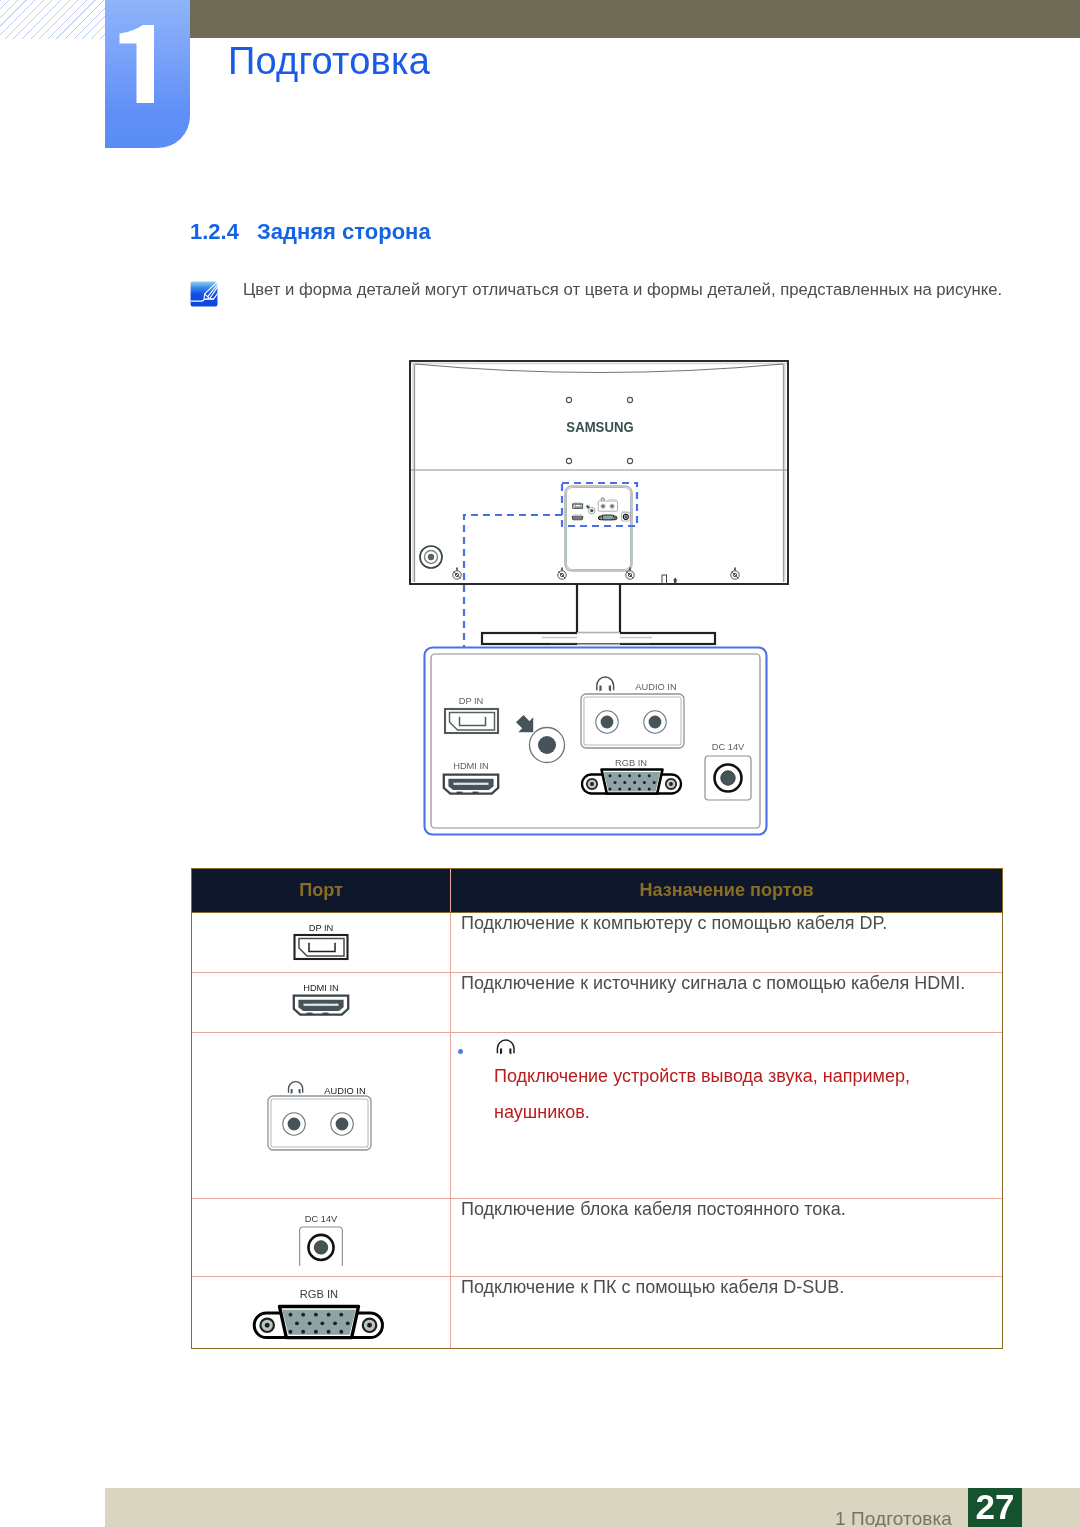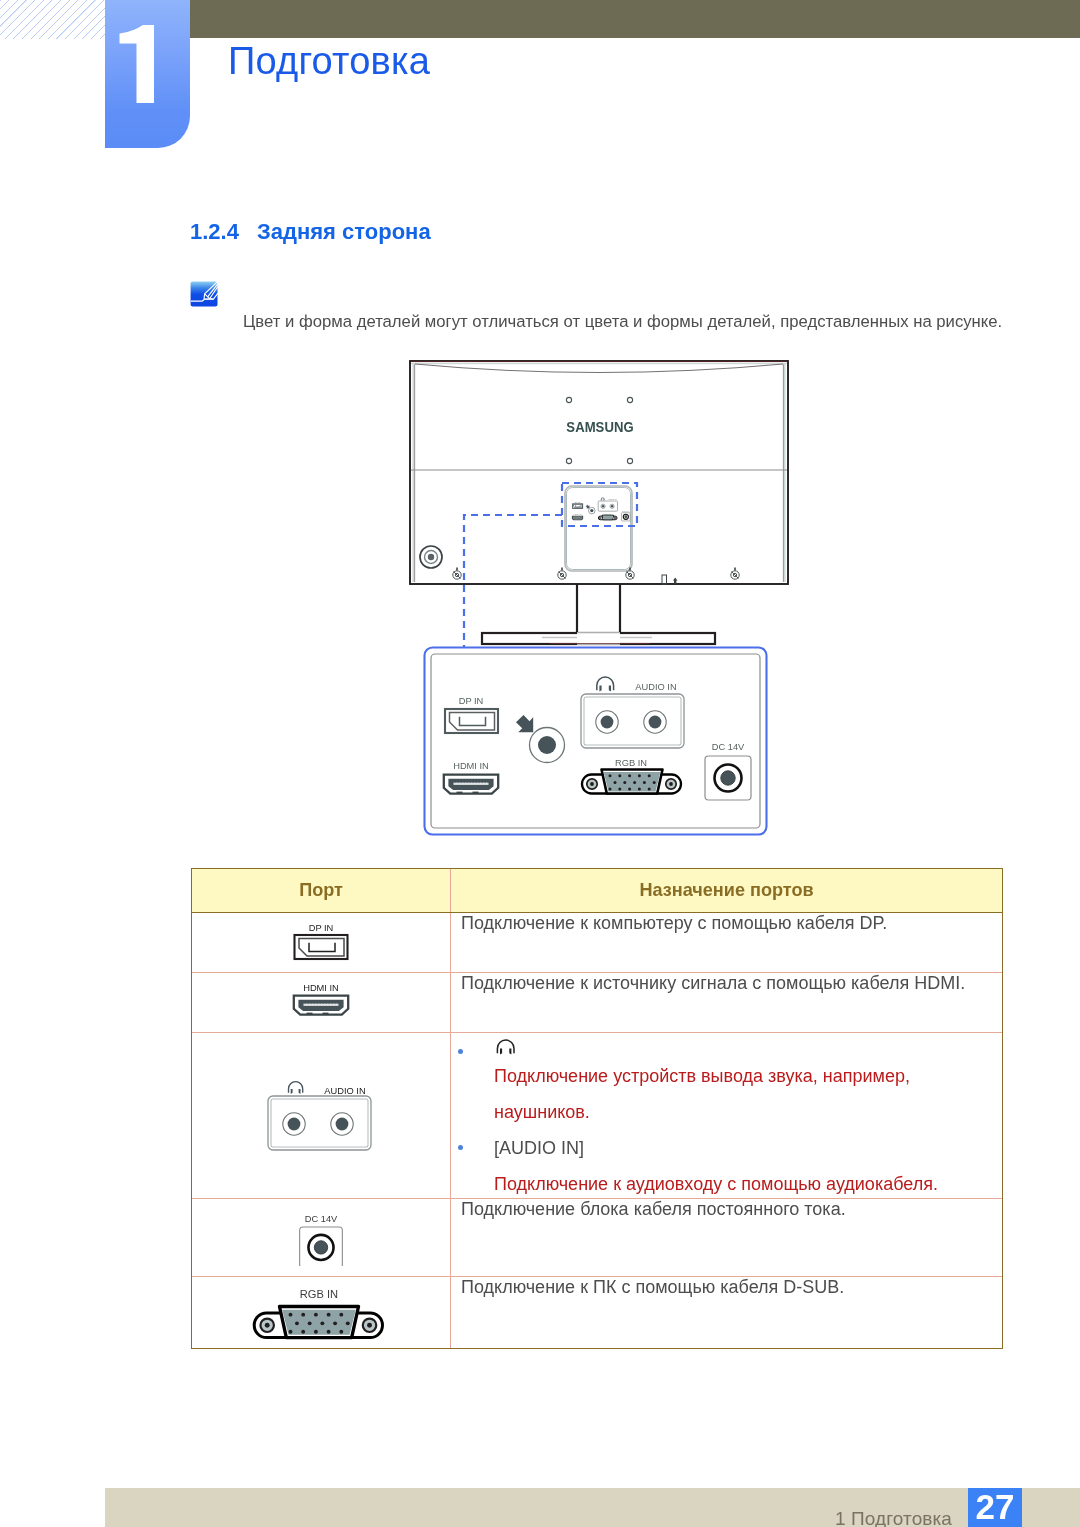--- a/index.html
+++ b/index.html
@@ -13,30 +13,30 @@
     background:linear-gradient(180deg,#8fb4fb 0%,#7ba3fa 35%,#6090f7 75%,#5b8cf6 100%);
     border-bottom-right-radius:32px;}
   #chapter-num{position:absolute;left:0;top:0;}
   #chapter-title{position:absolute;left:228px;top:40px;font-size:38px;color:#1a5ae8;letter-spacing:0.2px;}
   
   #sec-head{position:absolute;left:190px;top:219px;font-size:22px;font-weight:bold;color:#1464e6;}
   #sec-num{display:inline-block;width:67px;}
   
   #note{position:absolute;left:190px;top:281px;}
   #note-icon{position:absolute;left:0;top:0;width:28px;height:26px;}
-  #note-lines{position:absolute;left:53px;top:-4px;width:820px;font-size:16.7px;color:#4d4d4d;line-height:26px;white-space:nowrap;margin-top:32px;}
+  #note-lines{position:absolute;left:53px;top:-4px;width:820px;font-size:16.7px;color:#4d4d4d;line-height:26px;white-space:nowrap;}
   
   #monitor{position:absolute;left:400px;top:358px;}
   #callout-lines{position:absolute;left:460px;top:448px;}
   #portdetail{position:absolute;left:423px;top:646px;}
   .mlbl{font-family:"Liberation Sans",sans-serif;font-size:11px;fill:#7c8a88;}
   .plbl{font-family:"Liberation Sans",sans-serif;font-size:9.3px;fill:#56625f;}
   
   #ports-table{position:absolute;left:191px;top:868px;width:812px;border:1.6px solid #8a6d24;box-sizing:border-box;}
-  .thead{display:flex;height:42.5px;background:#fef9c3;border-bottom:1.6px solid #8a6d24;}
+  .thead{display:flex;height:42.5px;background:#0f172a;border-bottom:1.6px solid #8a6d24;}
   .th{font-size:18.1px;font-weight:bold;color:#8a6d24;display:flex;align-items:center;justify-content:center;}
   .th1{width:259px;border-right:1px solid #e6a898;box-sizing:border-box;}
   .th2{flex:1;}
   .trow{display:flex;border-bottom:1px solid #e6a898;}
   .trow:last-child{border-bottom:none;}
   .cL{width:259px;border-right:1px solid #e6a898;box-sizing:border-box;display:flex;align-items:center;justify-content:center;}
   .cR{flex:1;display:flex;align-items:flex-start;padding-left:10px;box-sizing:border-box;}
   .cR3{display:block;padding:0;position:relative;}
   .ptxt{font-size:18px;color:#4d4d4d;line-height:20px;white-space:nowrap;}
   .tlbl{font-family:"Liberation Sans",sans-serif;font-size:9.3px;fill:#1c1c1c;}
@@ -48,21 +48,21 @@
   .bullet-row{position:relative;padding-left:43px;}
   .bdot{position:absolute;left:7px;top:10px;width:5px;height:5px;border-radius:50%;background:#4f81d8;}
   .bcontent{display:block;}
   .bdot2{top:15px;}
   .blabel{display:block;font-size:18px;color:#4d4d4d;line-height:36px;}
   .bsub{display:block;font-size:18px;color:#b91c1c;line-height:36px;white-space:nowrap;}
   .ic-hp{display:block;margin:6px 0 3px 0;}
   #footer-bar{position:absolute;left:105px;top:1488px;width:975px;height:39px;background:#d9d5c1;}
   #footer-text{position:absolute;left:0;top:4px;width:847px;height:22px;line-height:22px;text-align:right;
     font-size:19px;color:#7a7364;letter-spacing:0.1px;margin-top:16px;}
-  #footer-pagebox{position:absolute;left:968px;top:1488px;width:54px;height:39px;background:#3b82f6;}
+  #footer-pagebox{position:absolute;left:968px;top:1488px;width:54px;height:39px;background:#14532d;}
   #footer-pagenum{color:#fff;font-size:35px;font-weight:bold;text-align:center;line-height:38px;
     font-family:"Liberation Sans",sans-serif;}
 </style>
 </head>
 <body>
 
 <div class="page">
   <div id="hatch"></div>
   <div id="olive-bar"></div>
   <div id="chapter-tab">
@@ -360,27 +360,20 @@
           <span class="bcontent">
             <svg class="ic-hp" width="24" height="16" viewBox="0 0 24 16">
               <path d="M3.4 9.4 A8.3 8.3 0 0 1 20.0 9.4 L20.0 14.2 M3.4 9.4 L3.4 14.2" stroke="#231f20" fill="none" stroke-width="1.5"></path>
               <path d="M6.0 9.6 L6.0 15.6 L8.1 14.3 L8.1 9.6 Z" fill="#231f20"></path>
               <path d="M17.4 9.6 L17.4 15.6 L15.3 14.3 L15.3 9.6 Z" fill="#231f20"></path>
             </svg>
             <span class="bsub">Подключение устройств вывода звука, например,</span>
             <span class="bsub">наушников.</span>
           </span>
         </div>
-        <div class="bullet-row">
-          <span class="bdot bdot2"></span>
-          <span class="bcontent">
-            <span class="blabel">[AUDIO IN]</span>
-            <span class="bsub">Подключение к аудиовходу с помощью аудиокабеля.</span>
-          </span>
-        </div>
       </div>
     </div>
 
     <div class="trow r4">
       <div class="cL">
         <svg class="ic-dc" width="56" height="52" viewBox="0 0 60 56">
           <text class="tlbl3" x="30" y="9" text-anchor="middle">DC 14V</text>
           <rect x="7" y="14" width="46" height="44" rx="3.5" fill="#ffffff" stroke="#8e8e8e" stroke-width="1.2"></rect>
           <circle cx="30" cy="36" r="13.5" fill="#ffffff" stroke="#111111" stroke-width="2.8"></circle>
           <circle cx="30" cy="36" r="7.2" fill="#46545a" stroke="#2b3537" stroke-width="0.9"></circle>

